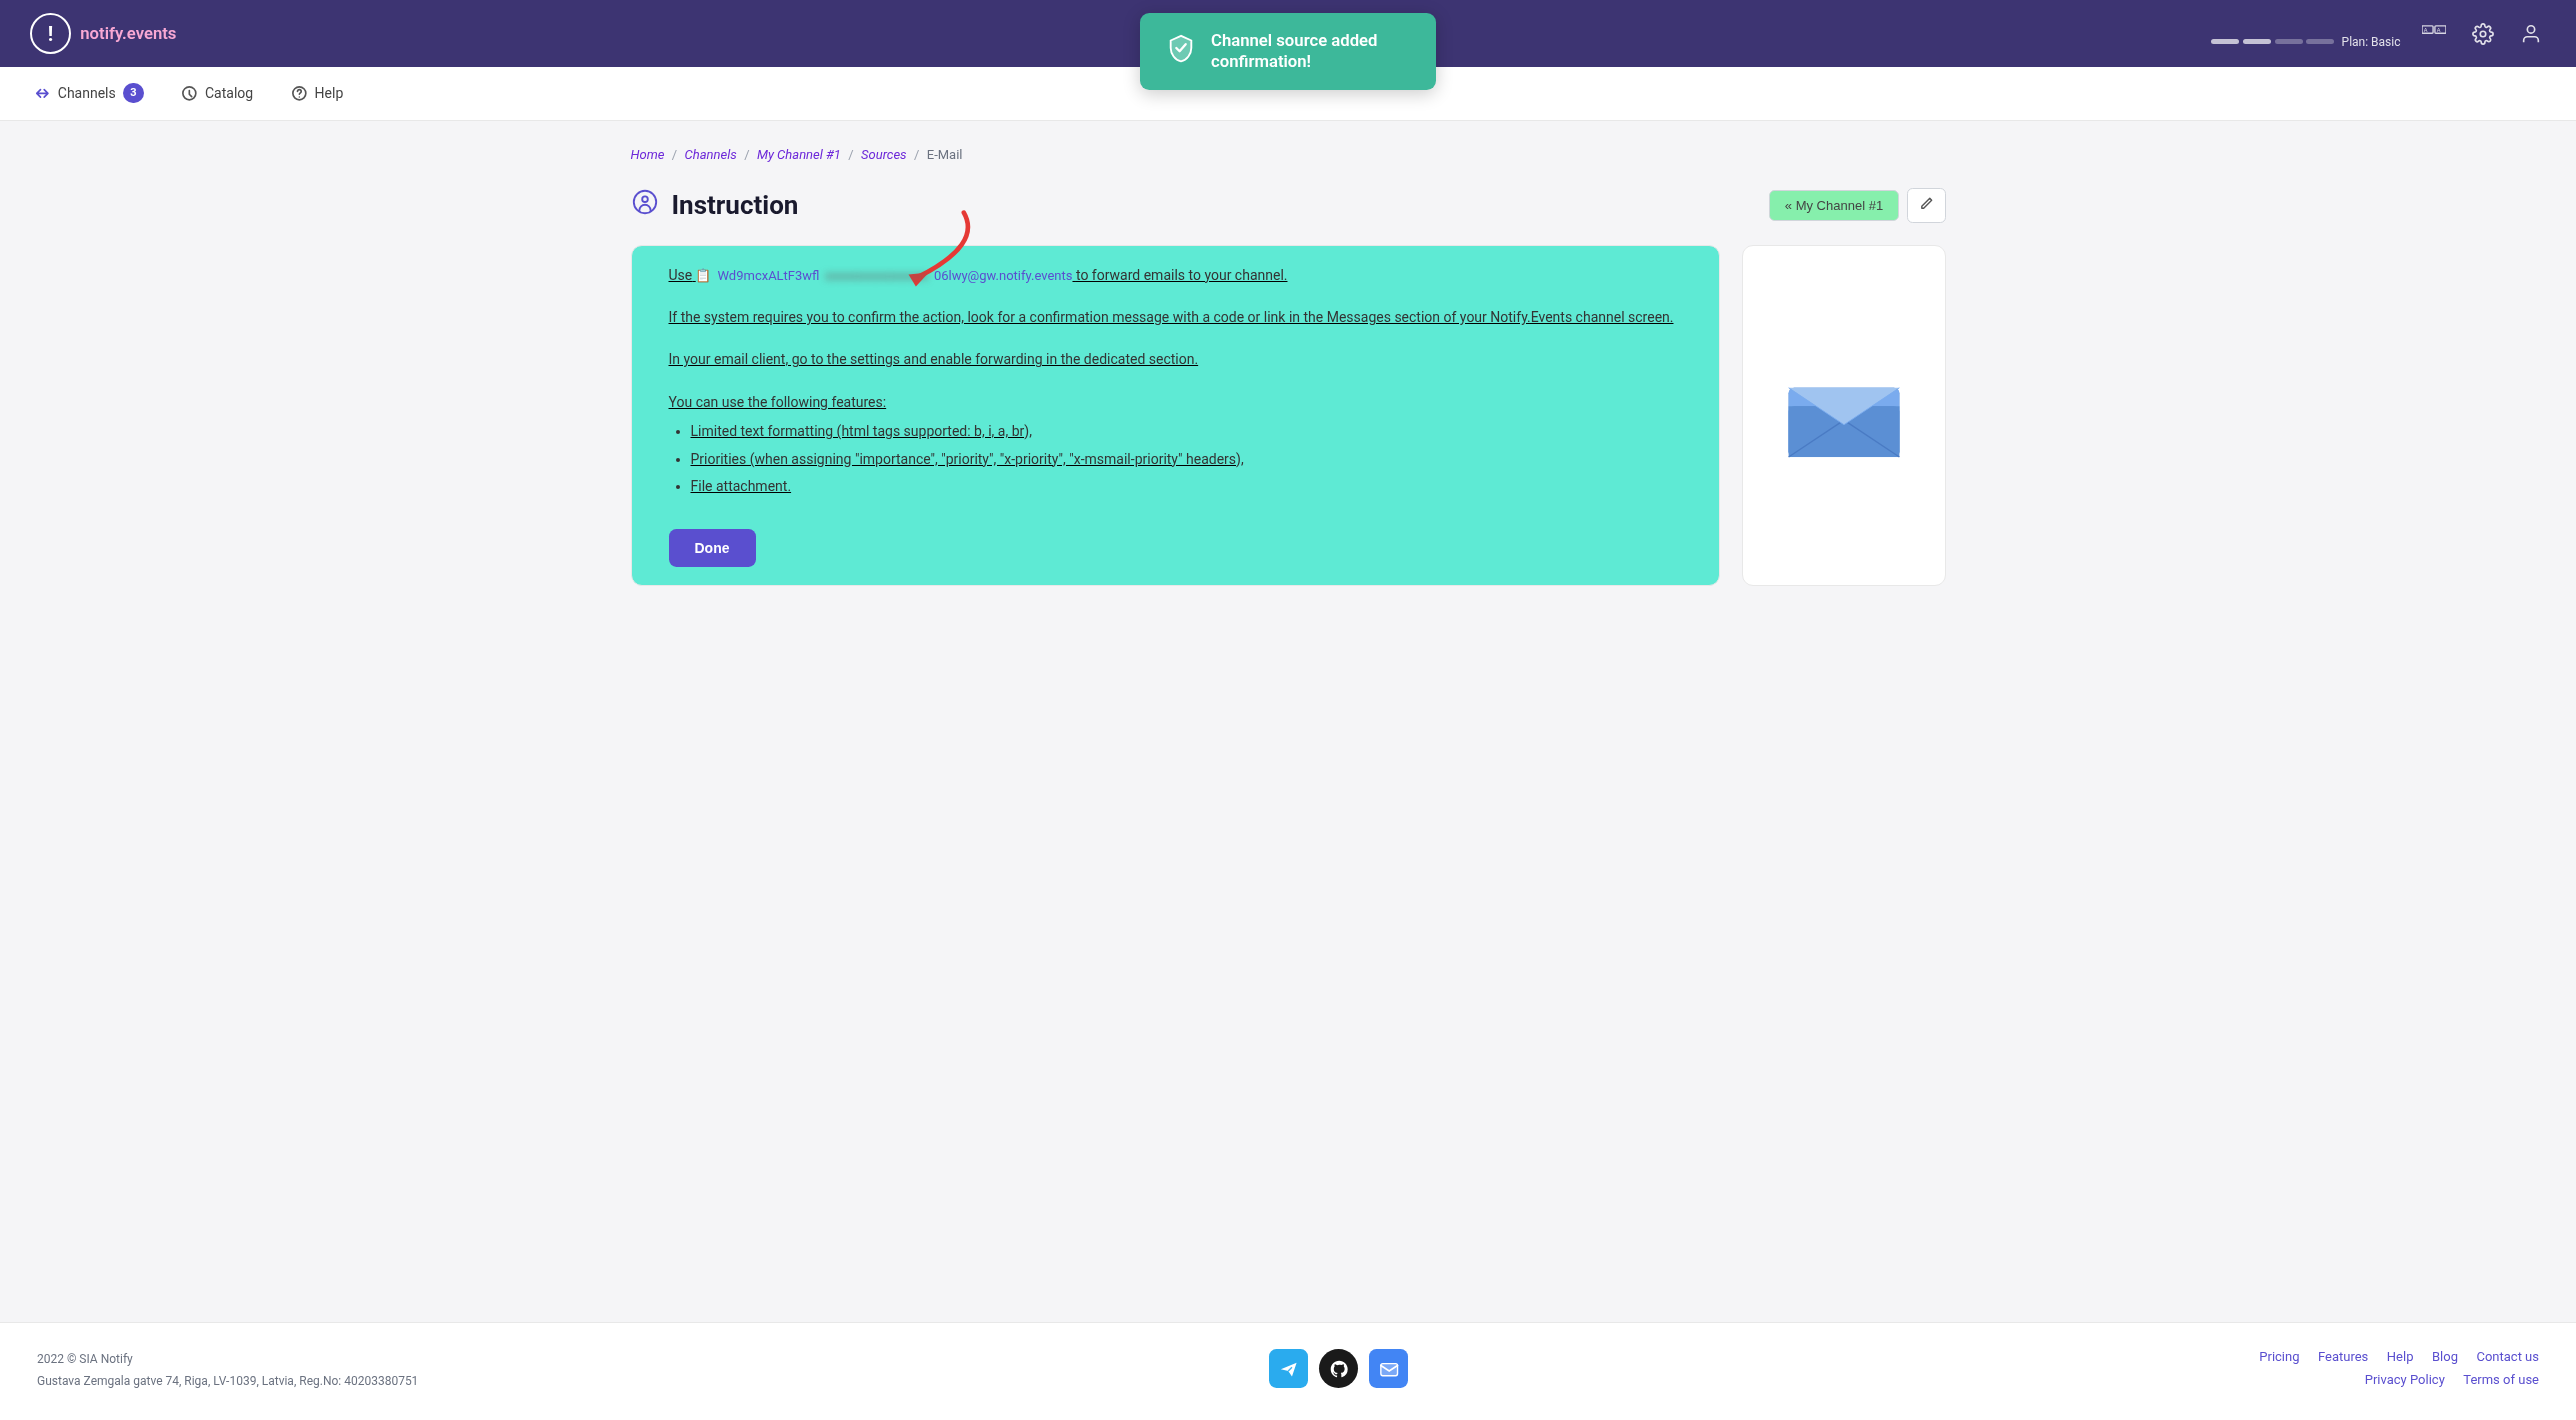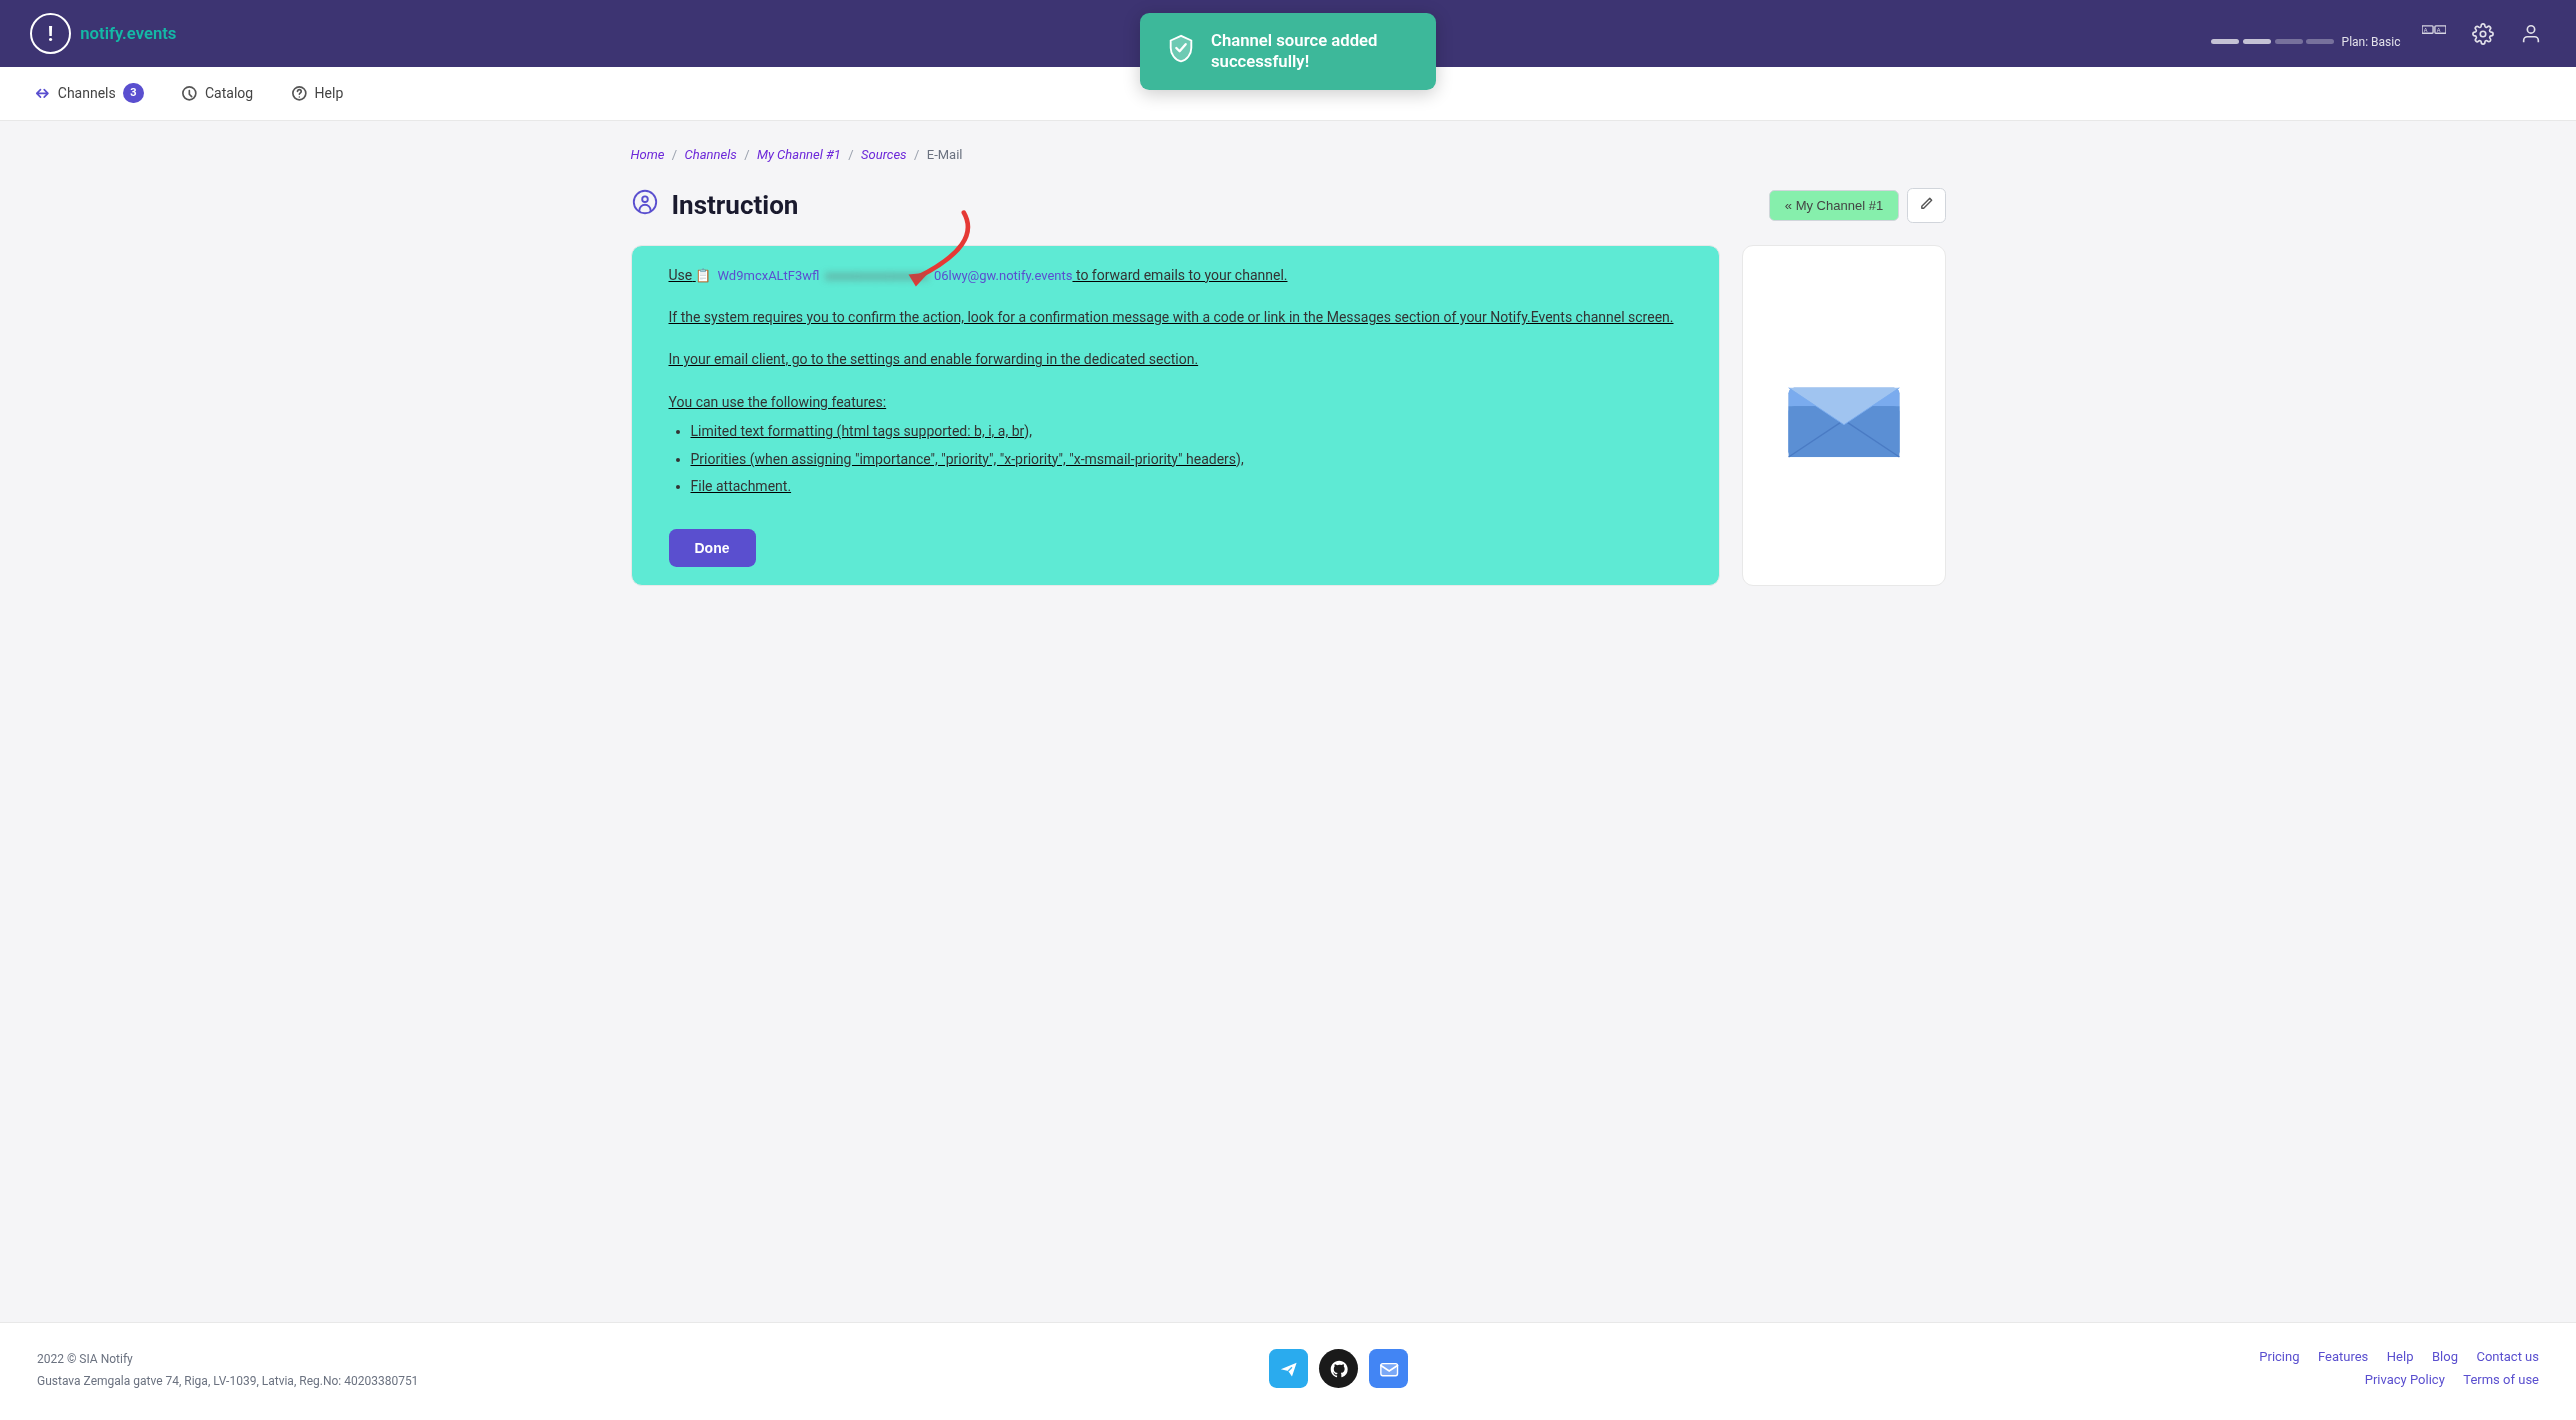--- a/index.html
+++ b/index.html
@@ -28,21 +28,21 @@
       display: flex;
       align-items: center;
       justify-content: center;
       font-size: 20.4px;
       font-weight: bold;
       color: white;
     }
     .logo-text {
       font-size: 16.7px;
       font-weight: 600;
-      color: #14b8a6;
+      color: #f9a8d4;
     }
     .header-right {
       margin-left: auto;
       display: flex;
       align-items: flex-end;
       gap: 18.5px;
     }
     .plan-bar {
       display: flex;
       align-items: center;
@@ -387,21 +387,21 @@
 
 <div class="toast">
   <div class="toast-icon">
     <svg width="30" height="30" viewBox="0 0 32 32" fill="none">
       <path d="M16 3L5 8v8c0 6.6 4.7 12.8 11 14.3C22.3 28.8 27 22.6 27 16V8L16 3z" fill="rgba(255,255,255,0.25)" stroke="white" stroke-width="2"></path>
       <path d="M11 16l3.5 3.5L21 12" stroke="white" stroke-width="2.5" stroke-linecap="round" stroke-linejoin="round"></path>
     </svg>
   </div>
   <div class="toast-text">
     <span>Channel source added</span><br>
-    <span>successfully!</span>
+    <span>confirmation!</span>
   </div>
 </div>
 
 <div class="nav-bar">
   <div class="nav-item">
     <svg width="16.7" height="16.7" viewBox="0 0 18 18" fill="none">
       <path d="M3 9h12M3 9l4-4M3 9l4 4M15 9l-4-4M15 9l-4 4" stroke="#5a4fcf" stroke-width="1.8" stroke-linecap="round"></path>
     </svg>
     <span>Channels</span>
     <div class="nav-badge">3</div>

